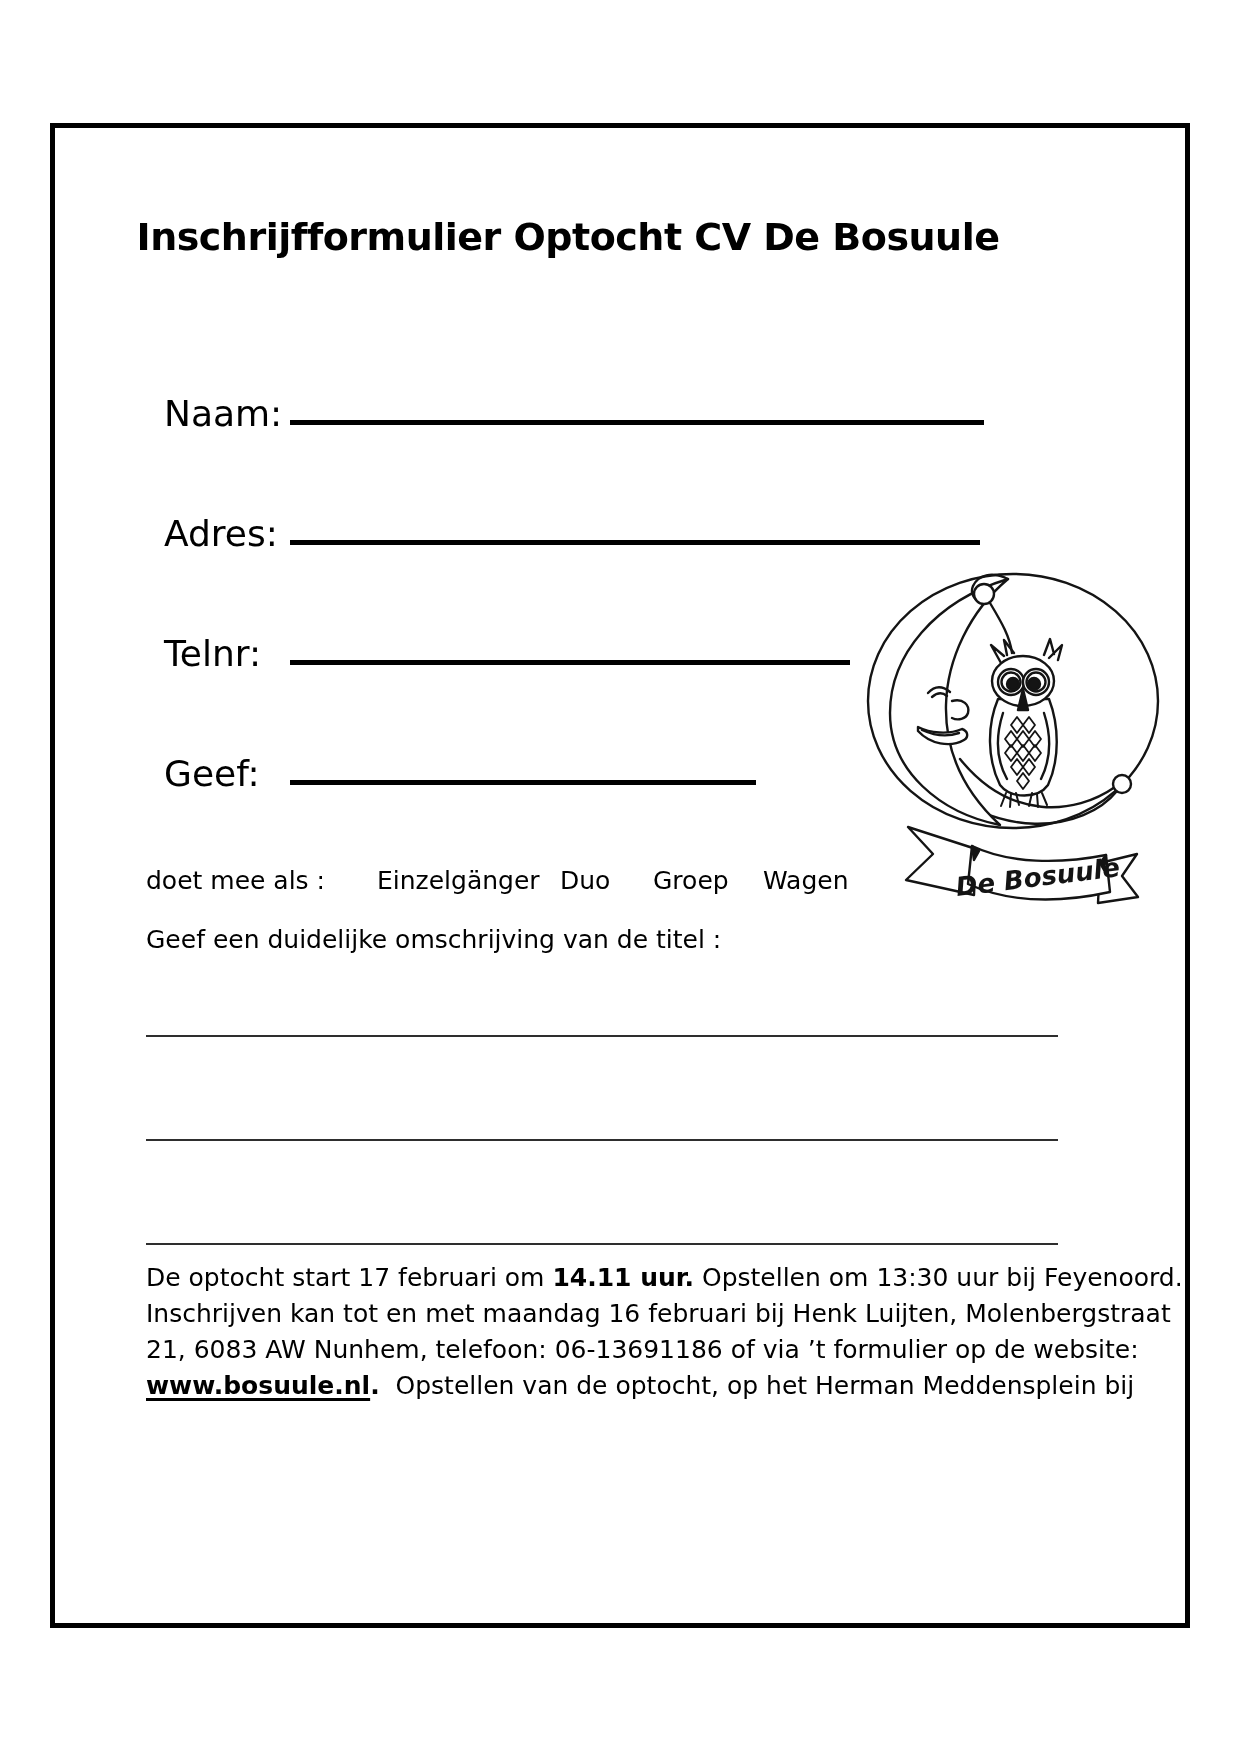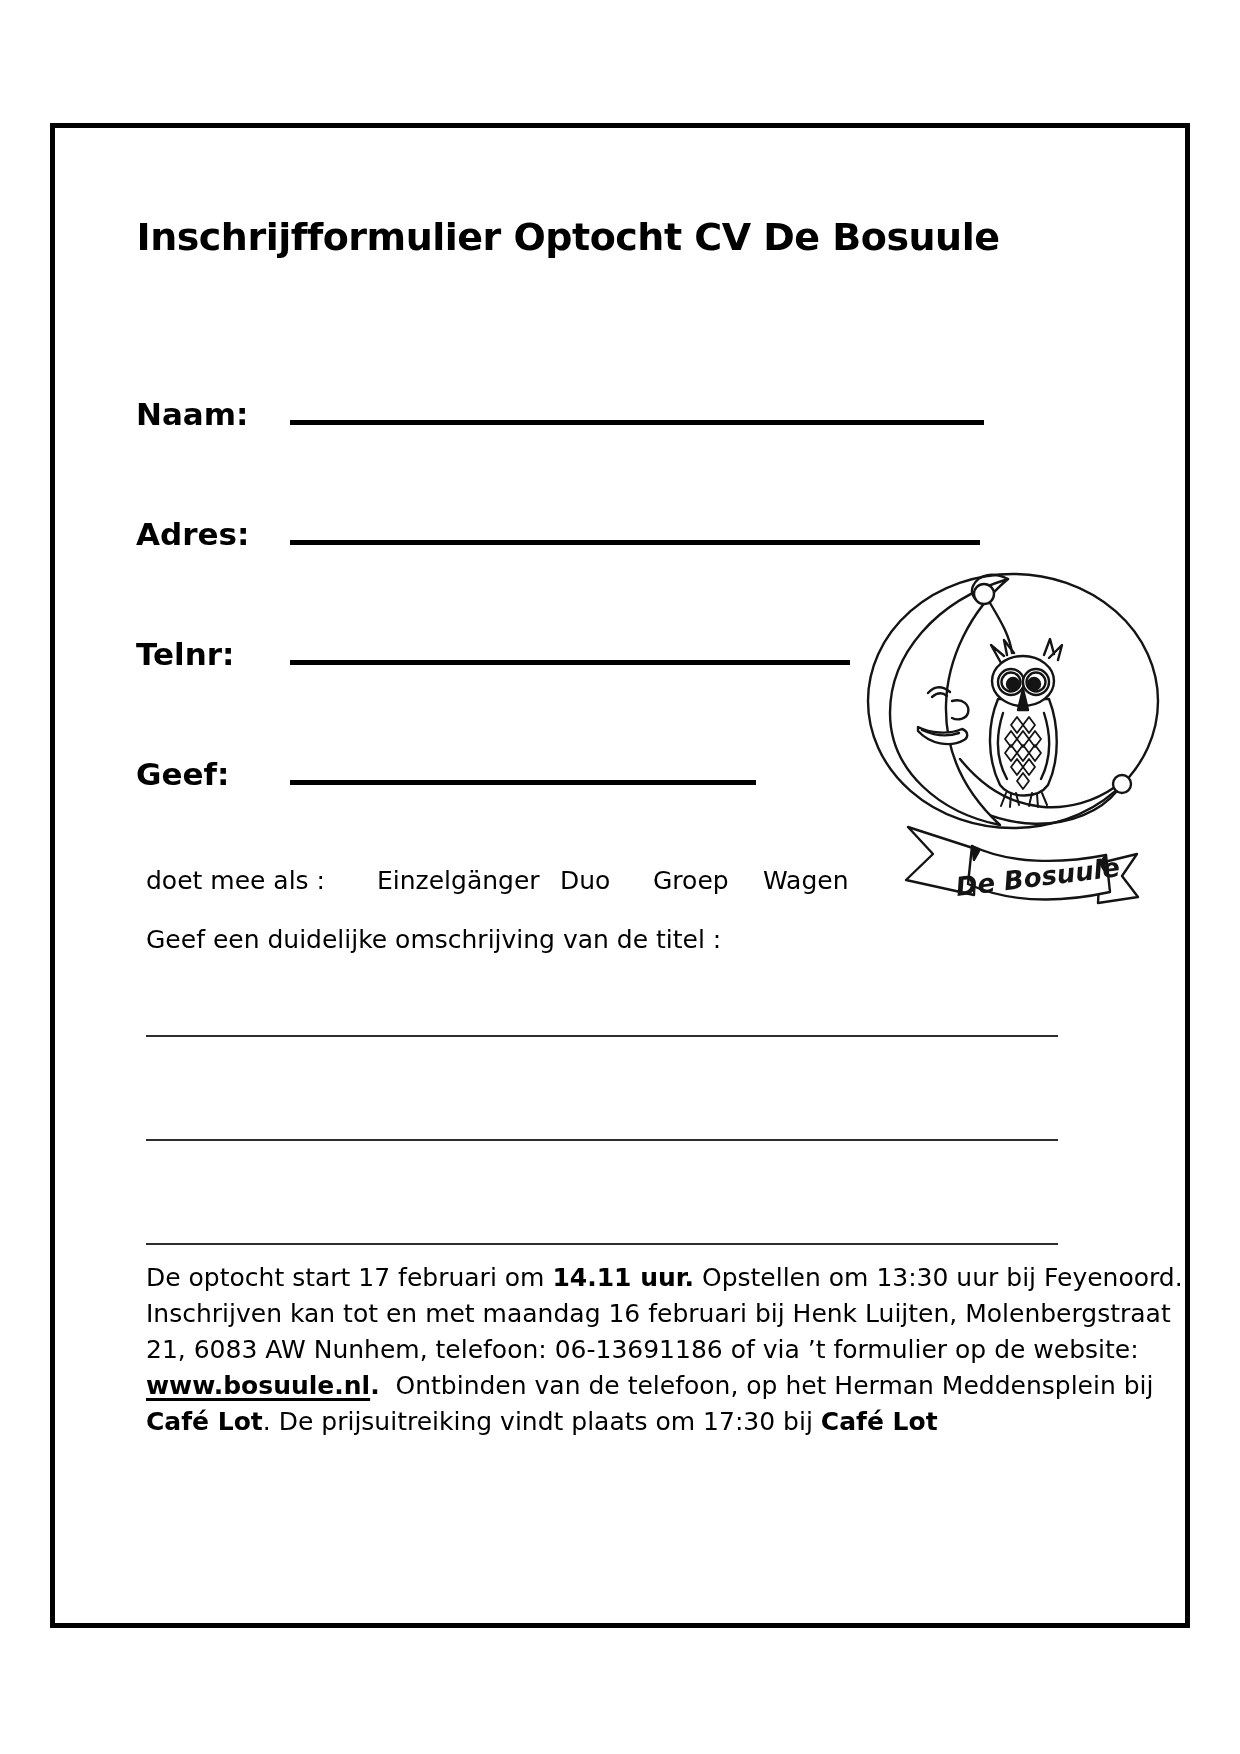--- a/index.html
+++ b/index.html
@@ -1,20 +1,20 @@
 <!DOCTYPE html>
 <html><head>
 <meta charset="utf-8">
 <style>
   html,body{margin:0;padding:0;background:#ffffff;width:1240px;height:1754px;overflow:hidden;}
   body{font-family:"DejaVu Sans","Liberation Sans",sans-serif;color:#000;position:relative;}
   .page-border{position:absolute;left:50px;top:123px;width:1140px;height:1505px;border:5px solid #000;box-sizing:border-box;}
   .title{position:absolute;left:50px;top:214px;width:1036px;text-align:center;
          font-size:38px;font-weight:bold;line-height:47px;letter-spacing:-0.5px;}
-  .field-label{position:absolute;left:136px;font-size:31px;font-weight:bold;line-height:32px;}
+  .field-label{position:absolute;left:164px;font-size:36px;font-weight:normal;line-height:32px;}
   .lbl-naam{top:398px;}
   .lbl-adres{top:518px;text-align:center;}
   .lbl-telnr{top:638px;}
   .lbl-mail{top:758px;}
   .fill-line{position:absolute;left:290px;height:0;border-bottom:5px solid #000;}
   .u-naam{top:420px;width:694px;}
   .u-adres{top:540px;width:690px;}
   .u-telnr{top:660px;width:560px;}
   .u-mail{top:780px;width:466px;}
   .body-text{font-size:25px;line-height:30px;}
@@ -69,22 +69,21 @@
 <div class="prompt body-text">Geef een duidelijke omschrijving van de titel :</div>
 
 <div class="answer-line a-1"></div>
 <div class="answer-line a-2"></div>
 <div class="answer-line a-3"></div>
 
 <div class="footer">
     <div class="f-line"><span>De optocht start 17 februari om </span><span class="b">14.11 uur.</span><span> Opstellen om 13:30 uur bij Feyenoord.</span></div>
     <div class="f-line"><span>Inschrijven kan tot en met maandag 16 februari bij Henk Luijten, Molenbergstraat</span></div>
     <div class="f-line"><span>21, 6083 AW Nunhem, telefoon: 06-13691186 of via ’t formulier op de website:</span></div>
-    <div class="f-line"><span class="b u">www.bosuule.nl</span><span class="b">.</span><span>  Ontbinden van de telefoon, op het Herman Meddensplein bij</span></div>
-    <div class="f-line"><span class="b">Café Lot</span><span>. De prijsuitreiking vindt plaats om 17:30 bij </span><span class="b">Café Lot</span></div>
+    <div class="f-line"><span class="b u">www.bosuule.nl</span><span class="b">.</span><span>  Opstellen van de optocht, op het Herman Meddensplein bij</span></div>
   </div>
 
 <svg class="logo" viewBox="0 0 312 348" xmlns="http://www.w3.org/2000/svg">
   <g fill="none" stroke="#141414" stroke-width="2.4" stroke-linecap="round" stroke-linejoin="round">
 
     <ellipse cx="153" cy="138" rx="145" ry="127" fill="#ffffff"></ellipse>
 
     <path d="M100,196 C150,258 215,252 255,224"></path>
     <path d="M62,208 C135,282 225,268 257,228"></path>
     <circle cx="262" cy="221" r="9" fill="#ffffff"></circle>

